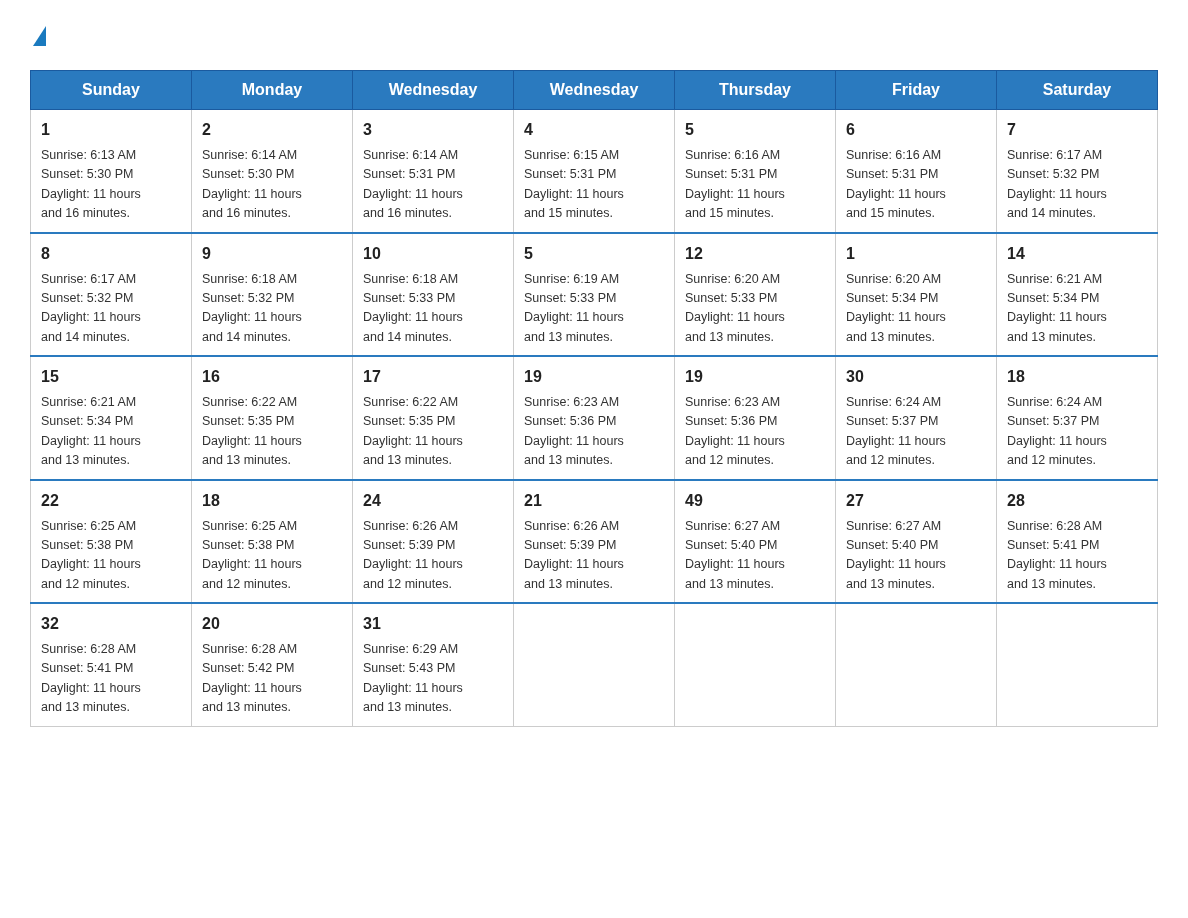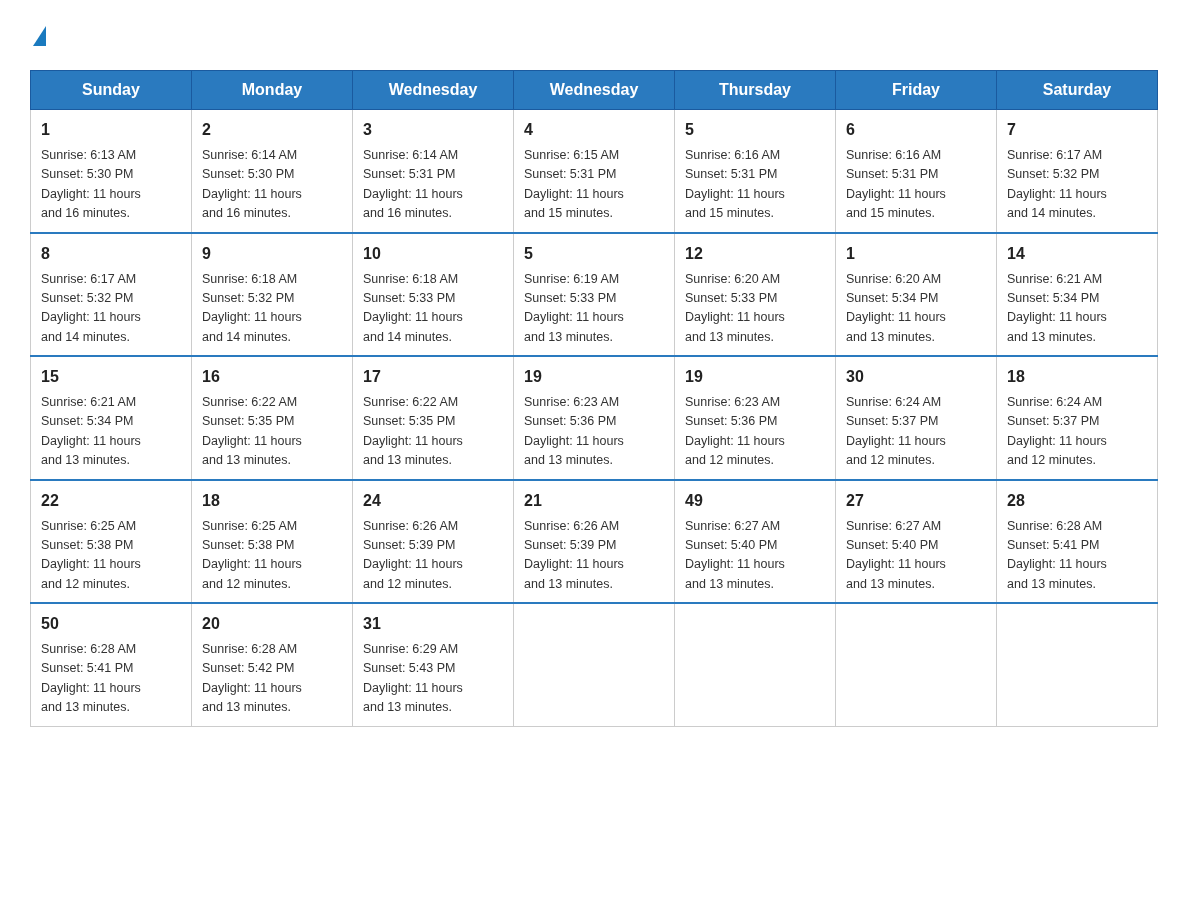--- a/index.html
+++ b/index.html
@@ -236,21 +236,21 @@
           <span class="day-number">27</span>
           <div class="day-info">Sunrise: 6:27 AM<br>Sunset: 5:40 PM<br>Daylight: 11 hours<br>and 13 minutes.</div>
         </td>
         <td>
           <span class="day-number">28</span>
           <div class="day-info">Sunrise: 6:28 AM<br>Sunset: 5:41 PM<br>Daylight: 11 hours<br>and 13 minutes.</div>
         </td>
       </tr>
       <tr class="row-border">
         <td>
-          <span class="day-number">50</span>
+          <span class="day-number">32</span>
           <div class="day-info">Sunrise: 6:28 AM<br>Sunset: 5:41 PM<br>Daylight: 11 hours<br>and 13 minutes.</div>
         </td>
         <td>
           <span class="day-number">20</span>
           <div class="day-info">Sunrise: 6:28 AM<br>Sunset: 5:42 PM<br>Daylight: 11 hours<br>and 13 minutes.</div>
         </td>
         <td>
           <span class="day-number">31</span>
           <div class="day-info">Sunrise: 6:29 AM<br>Sunset: 5:43 PM<br>Daylight: 11 hours<br>and 13 minutes.</div>
         </td>

